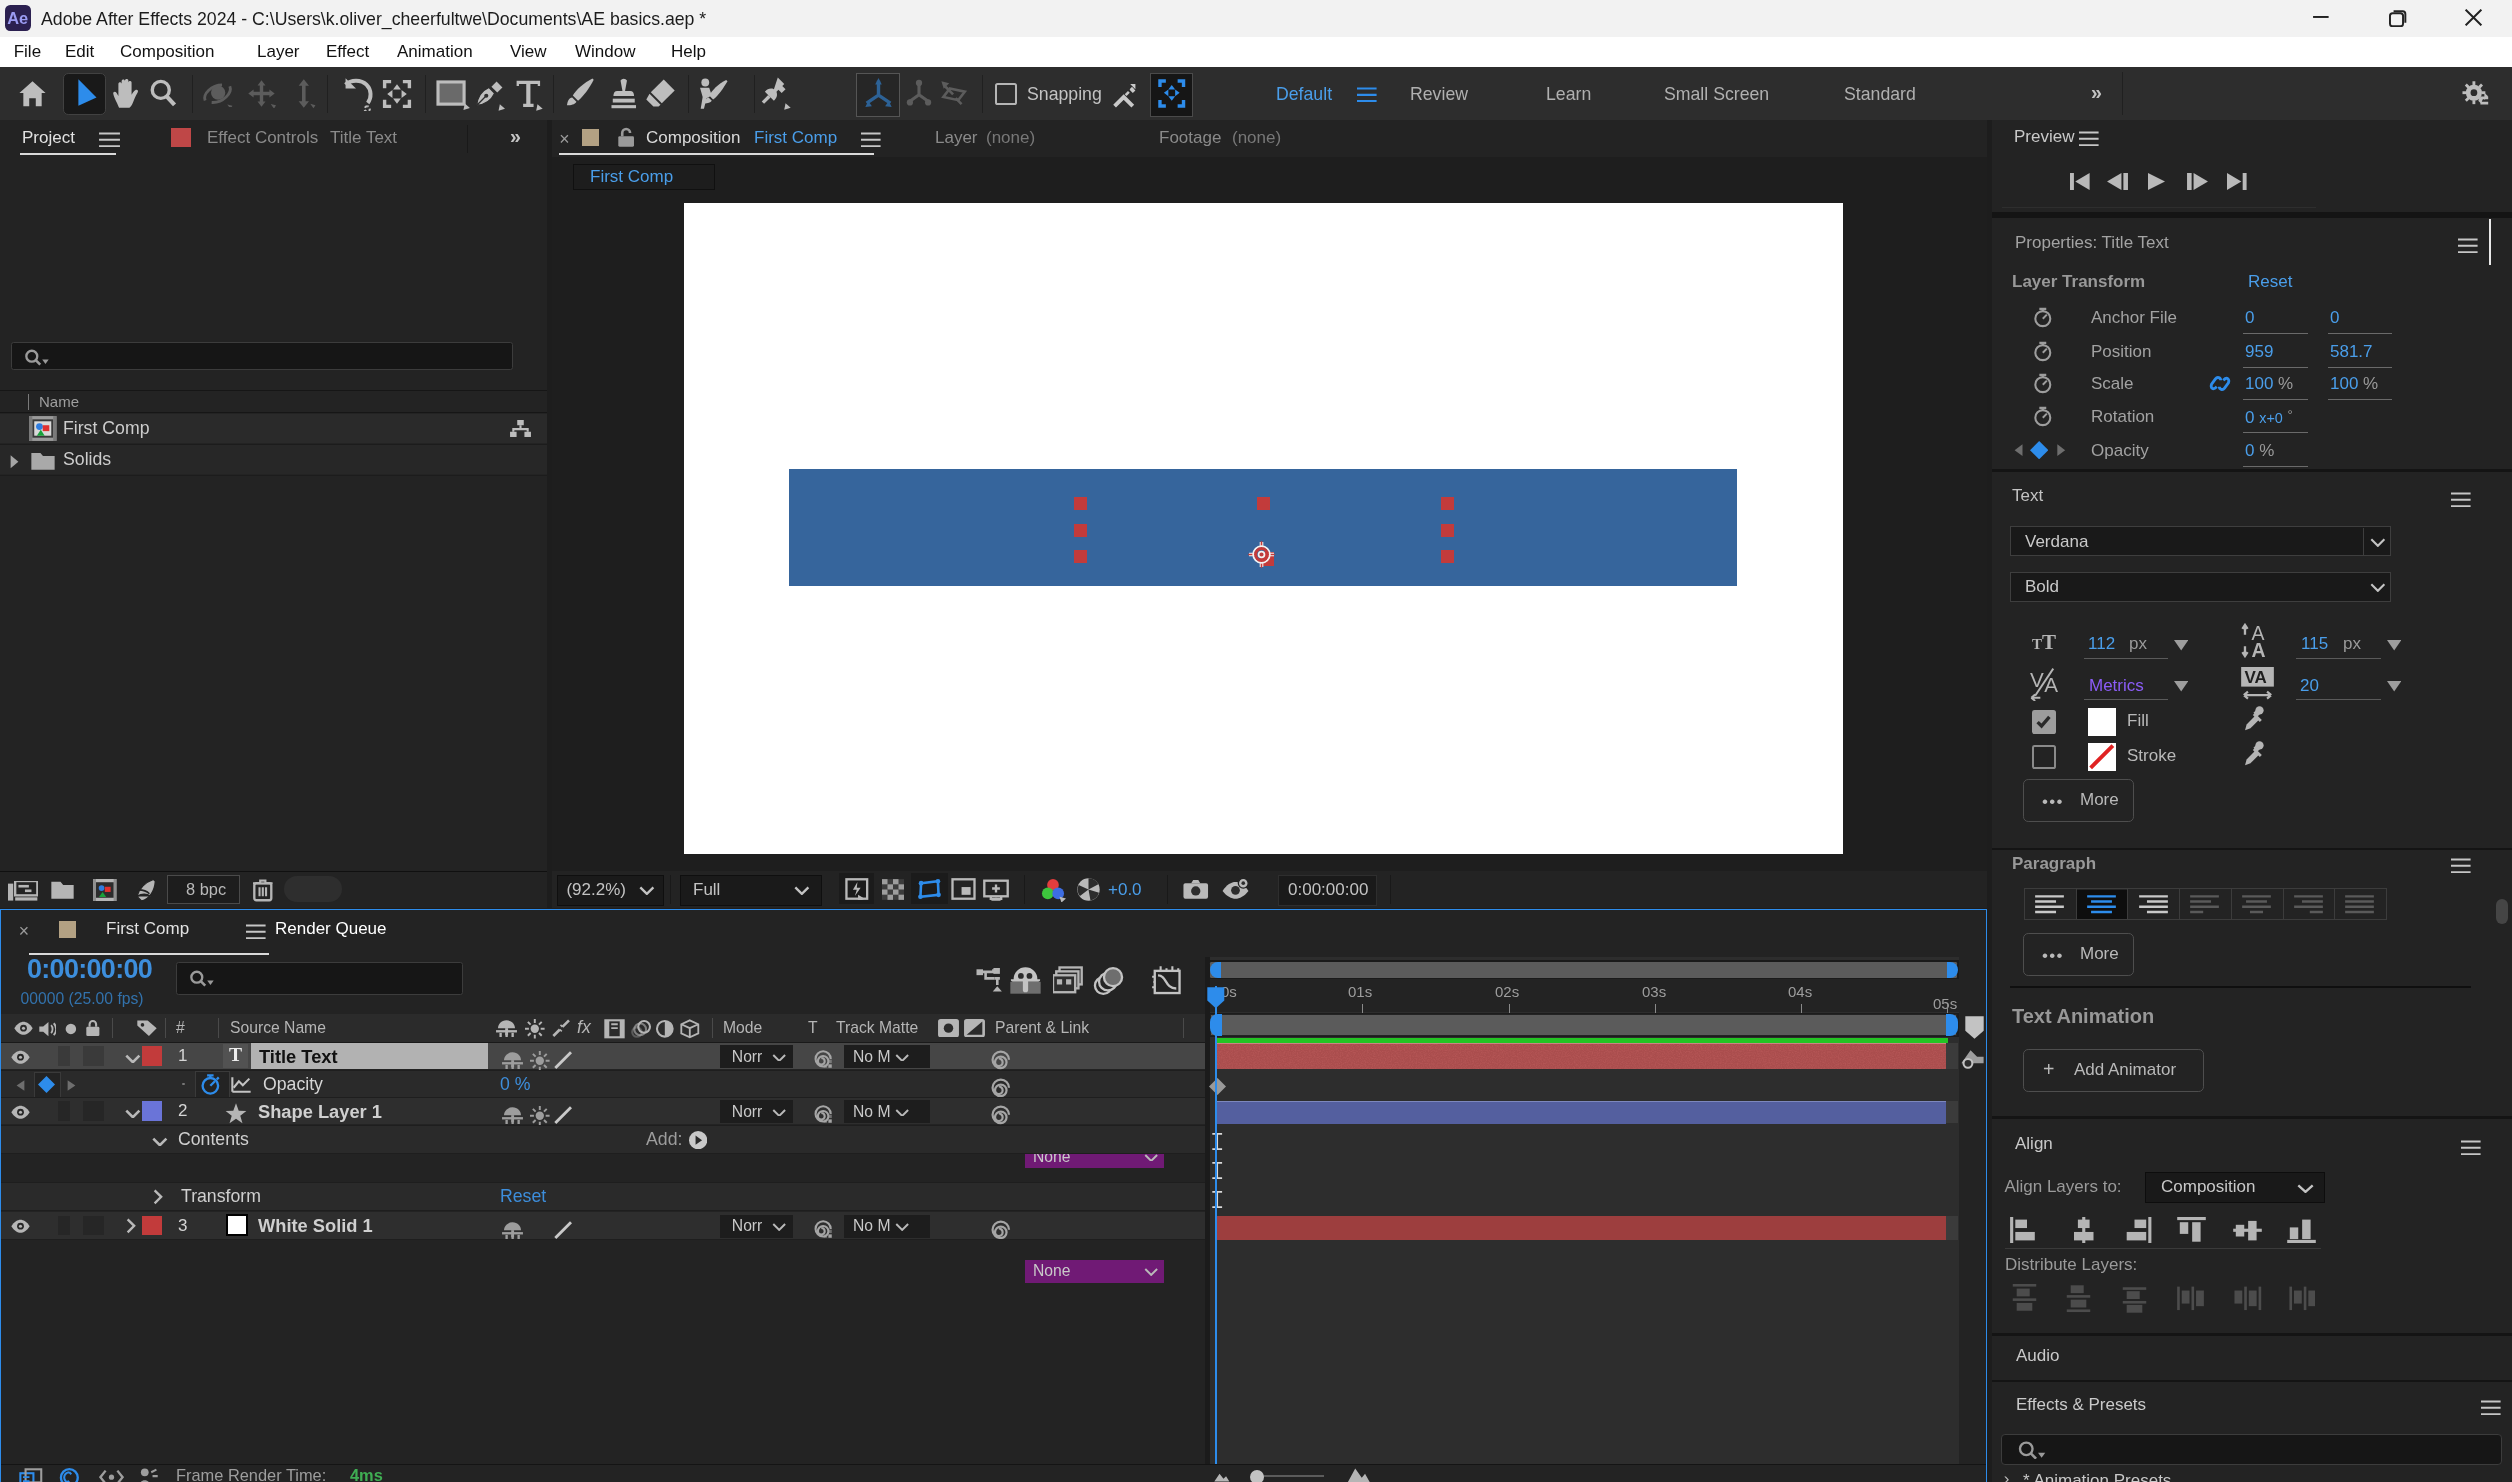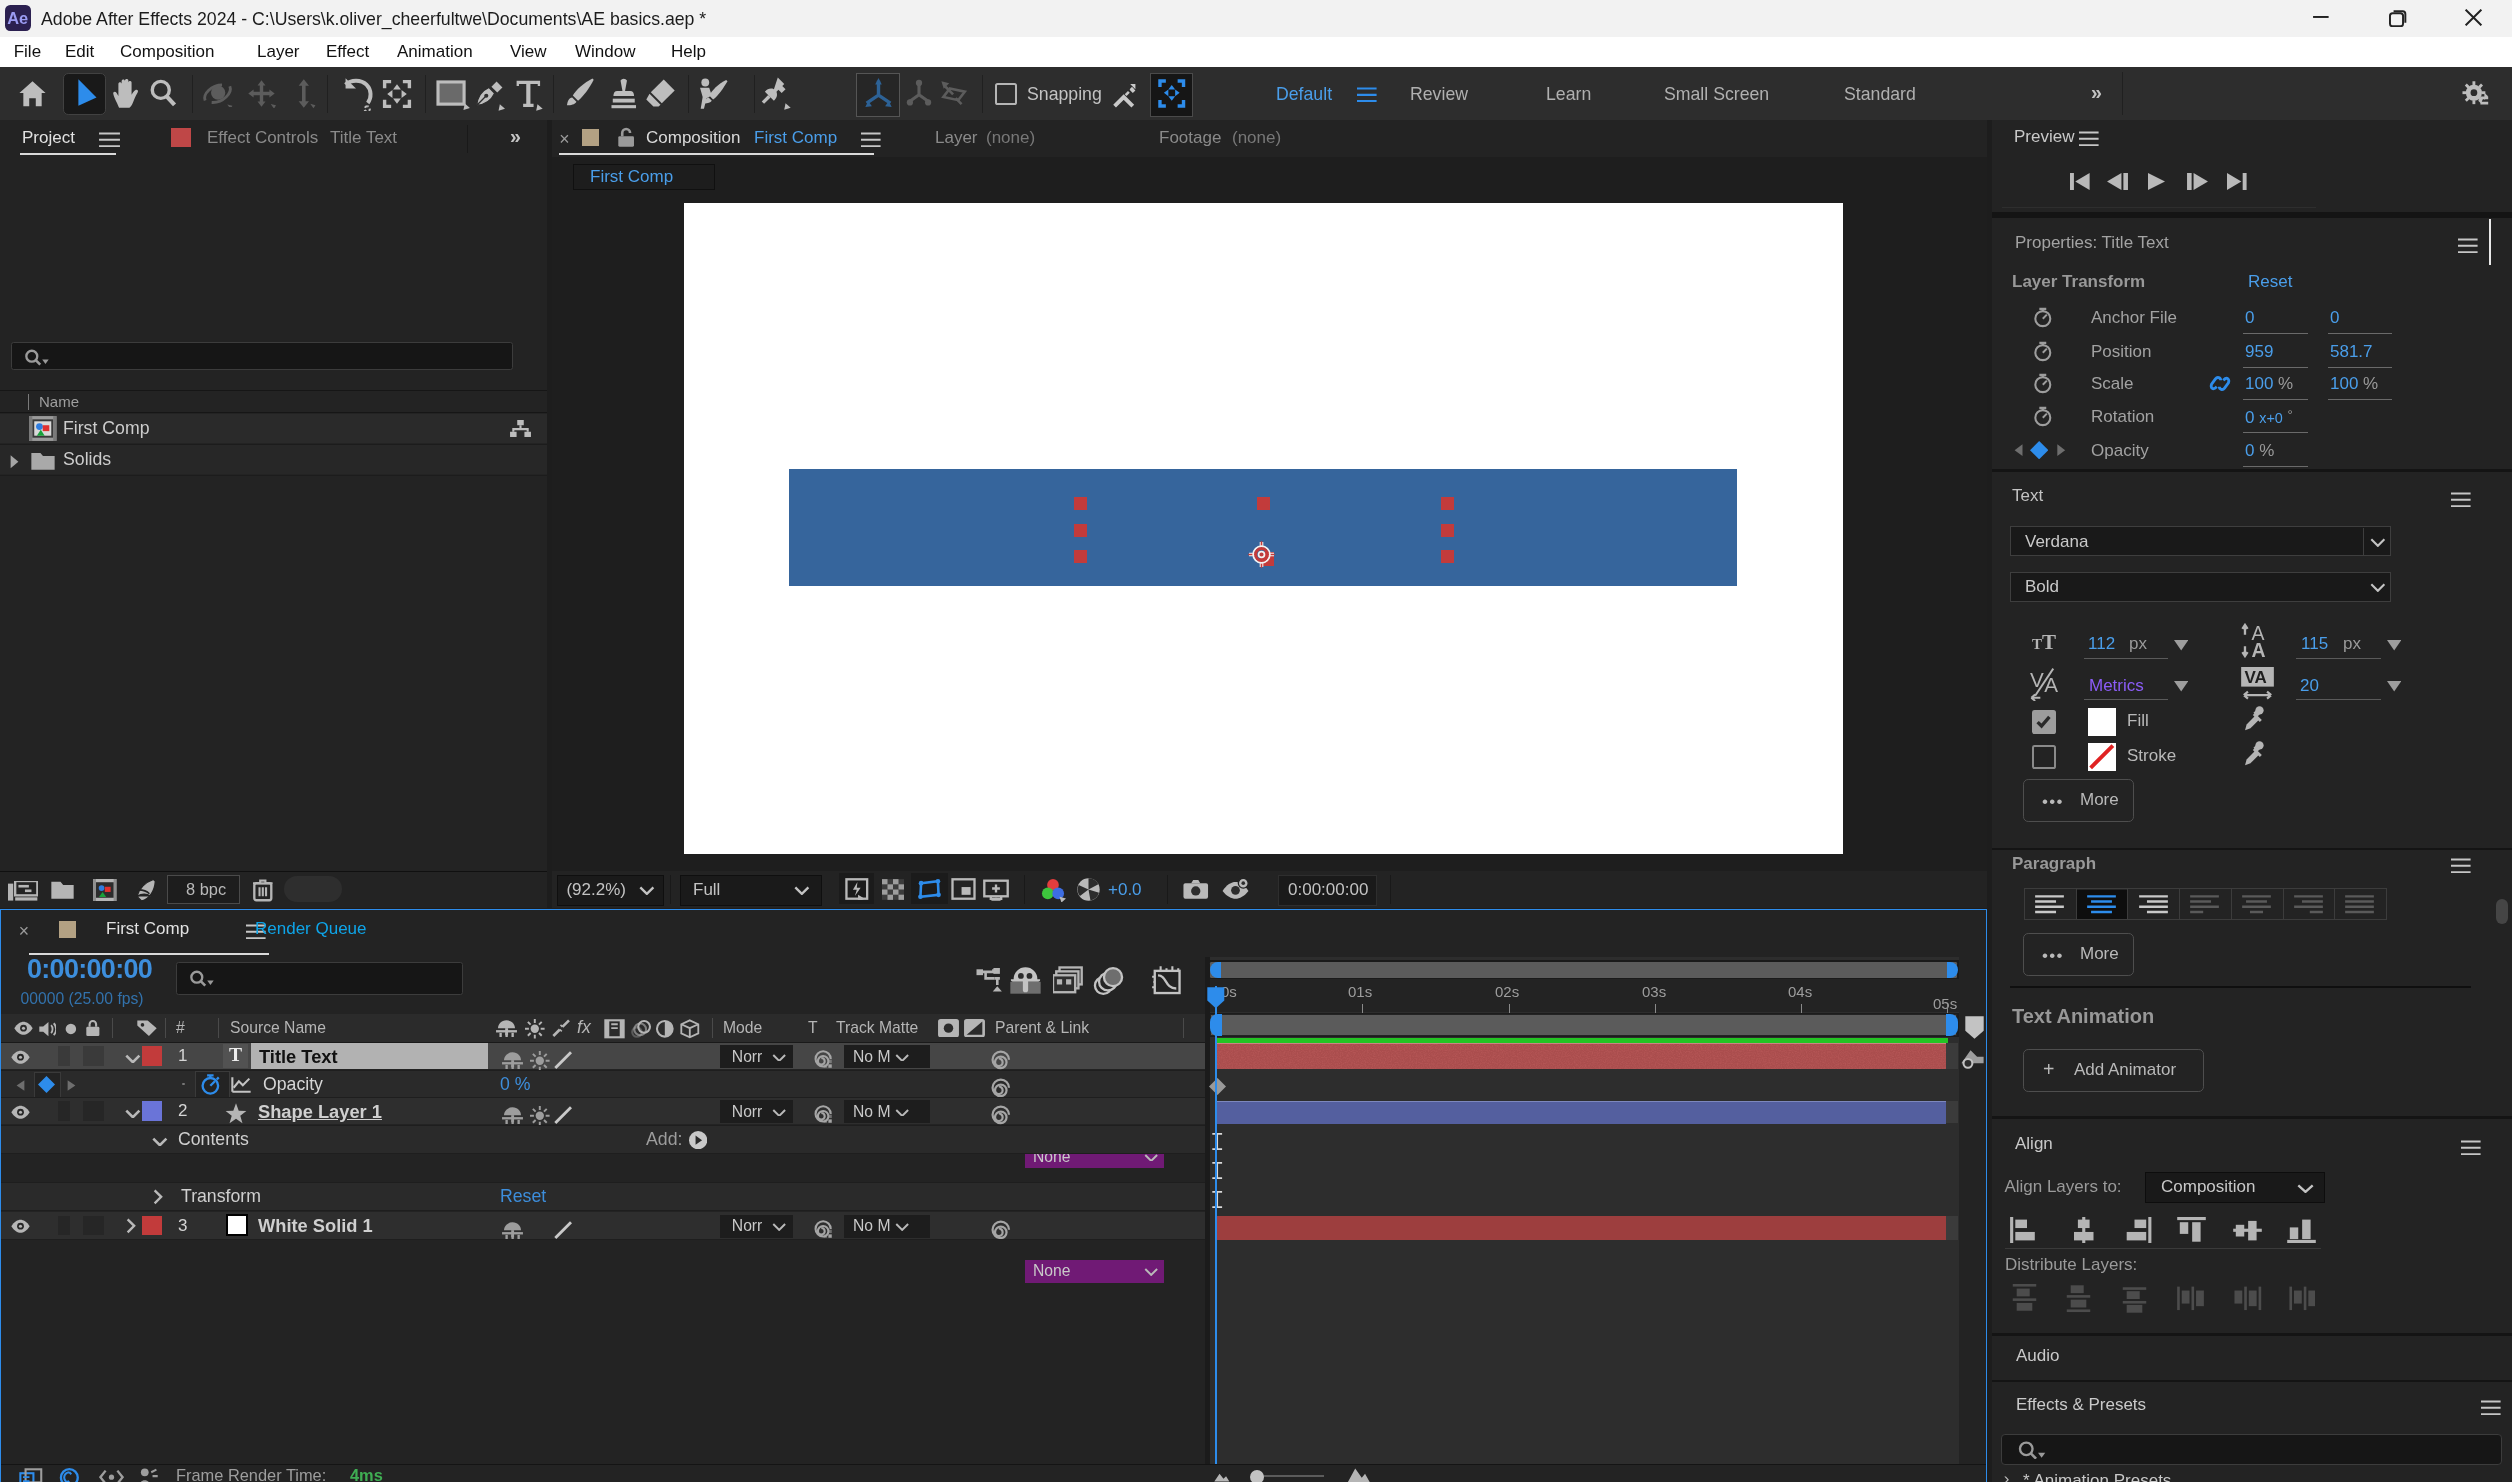--- a/index.html
+++ b/index.html
@@ -434,21 +434,21 @@
 
 <div class="panel" id="timeline" style="left:0;top:909px;width:1987px;height:574px;border:1.3px solid #2d8ceb;box-sizing:border-box;overflow:hidden;">
 
   <div class="tx" style="left:17.7px;top:10.5px;font-size:17.7px;color:#9a9a9a;">×</div>
   <div class="abs" style="left:58px;top:10.5px;width:17px;height:17px;background:#b3a183;"></div>
   <div class="tx" style="left:105px;top:9.2px;font-size:17px;color:#e2e2e2;">First Comp</div>
   <svg class="abs" style="left:245px;top:14.4px;" width="19.6" height="15.7" viewBox="0 0 15 12">
     <path d="M0 1.2 H15 M0 6 H15 M0 10.8 H15" stroke="#c6c6c6" stroke-width="1.5"></path>
   </svg>
   <div class="abs" style="left:27.5px;top:43px;width:240px;height:2px;background:#d9d9d9;"></div>
-  <div class="tx" style="left:254px;top:9.2px;font-size:17px;color:#0ea5e9;">Render Queue</div>
+  <div class="tx" style="left:274px;top:9.2px;font-size:17px;color:#ffffff;">Render Queue</div>
 
   <div class="tx" style="left:26px;top:44px;font-size:27px;font-weight:bold;color:#3d8edc;letter-spacing:-0.7px;">0:00:00:00</div>
   <div class="tx" style="left:19.6px;top:80px;font-size:15.7px;color:#3272ac;">00000 (25.00 fps)</div>
 
   <div class="ibox" style="left:175px;top:52px;width:285px;height:31px;"></div>
   <svg class="abs" style="left:188px;top:60px;" width="26" height="17" viewBox="0 0 20 13">
     <circle cx="6" cy="5.5" r="4.2" fill="none" stroke="#9a9a9a" stroke-width="1.8"></circle>
     <path d="M9 8.5 L12.5 12" stroke="#9a9a9a" stroke-width="2"></path>
     <path d="M14 8 l5 0 -2.5 3.5 z" fill="#9a9a9a"></path>
   </svg>
@@ -698,21 +698,21 @@
     <div class="abs" style="left:57px;top:3.3px;width:12.4px;height:19.6px;background:#262626;"></div>
     <div class="abs" style="left:82px;top:3.3px;width:21px;height:19.6px;background:#262626;"></div>
     <svg class="abs" style="left:124px;top:9.8px;" width="15.7" height="10.5" viewBox="0 0 12 8">
           <use href="#chevd"></use>
         </svg>
     <div class="abs" style="left:141px;top:3.3px;width:19.6px;height:19.6px;background:#6a74d8;"></div>
     <div class="tx" style="left:177px;top:3.3px;font-size:17px;color:#d5d5d5;">2</div>
     <svg class="abs" style="left:224px;top:5.2px;" width="22" height="21" viewBox="0 0 17 16">
       <path d="M8.5 0 L10.6 5.8 L16.5 6 L11.8 9.7 L13.5 15.5 L8.5 12 L3.5 15.5 L5.2 9.7 L.5 6 L6.4 5.8 Z" fill="#b5b5b5"></path>
     </svg>
-    <div class="tx" style="left:257px;top:2.6px;font-size:18.3px;font-weight:bold;color:#cfcfcf;text-decoration:underline;">Shape Layer 1</div>
+    <div class="tx" style="left:257px;top:2.6px;font-size:18.3px;font-weight:bold;color:#cfcfcf;">Shape Layer 1</div>
     <svg class="abs" style="left:501px;top:7.9px;" width="21" height="18.3" viewBox="0 0 16 14">
           <use href="#shy"></use>
         </svg>
     <svg class="abs" style="left:529px;top:7.9px;" width="19.6" height="19.6" viewBox="0 0 15 15">
           <use href="#sun"></use>
         </svg>
     <svg class="abs" style="left:553px;top:7.9px;" width="18.3" height="18.3" viewBox="0 0 14 14">
           <use href="#slash"></use>
         </svg>
     <div class="modecell">Norr<svg class="abs" style="left:52px;top:8.5px;" width="14.4" height="7.9" viewBox="0 0 14 8">

